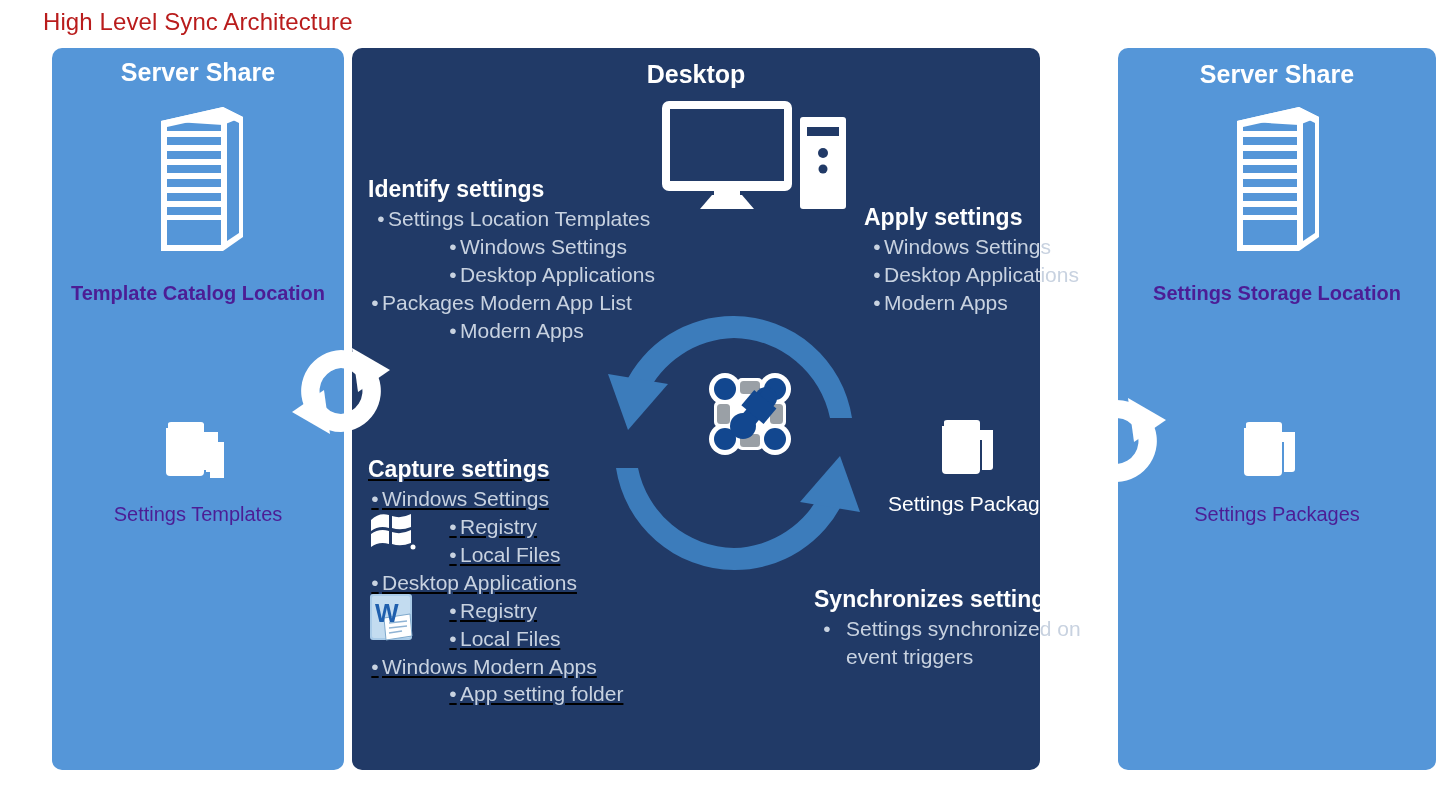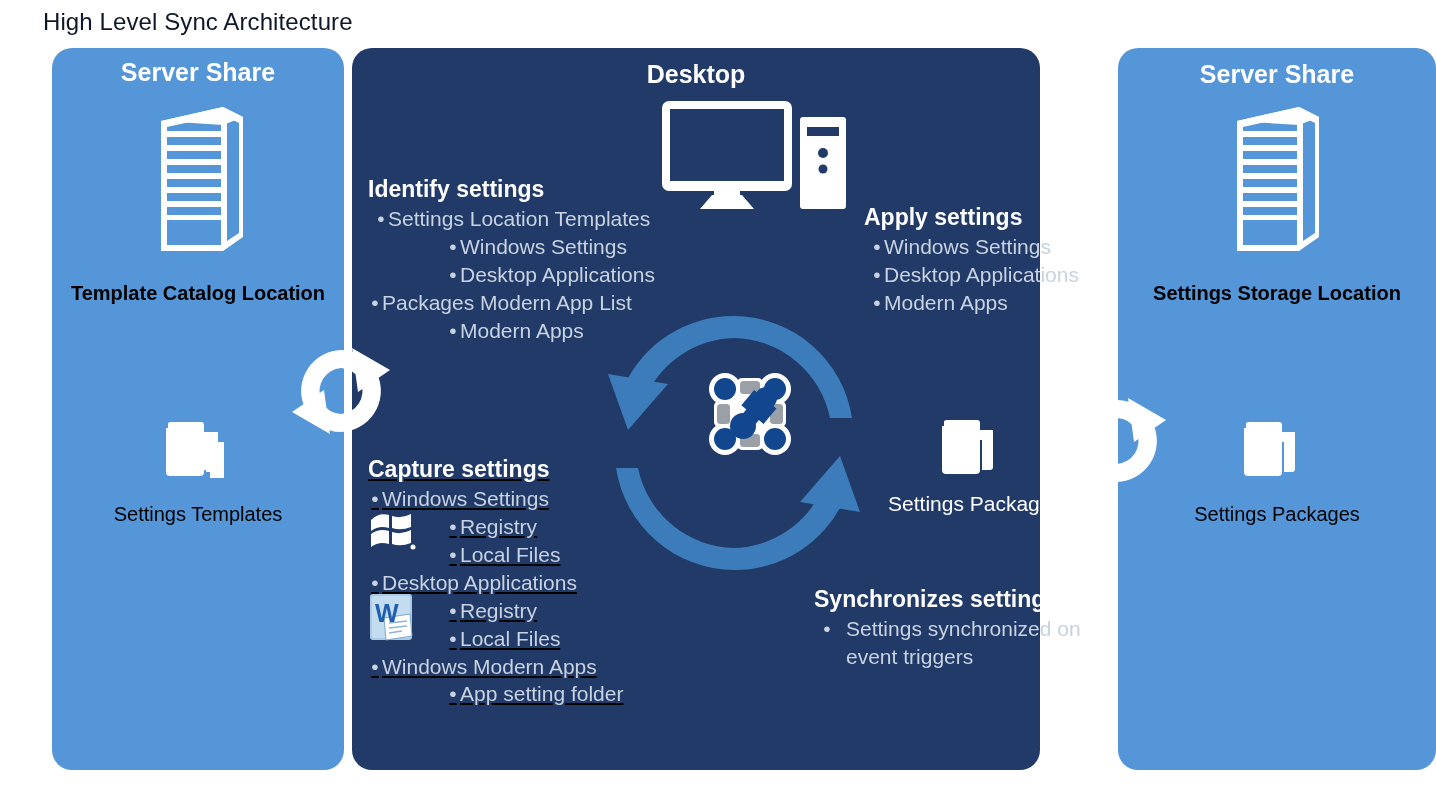--- a/index.html
+++ b/index.html
@@ -1,33 +1,33 @@
 <!DOCTYPE html>
 <html><head>
 <meta charset="utf-8">
 <style>
   html,body{margin:0;padding:0;background:#fff;}
   body{width:1436px;height:805px;position:relative;overflow:hidden;
        font-family:"Liberation Sans",sans-serif;}
 
-  .page-title{position:absolute;left:43px;top:8px;font-size:24px;color:#0f172a;
+  .page-title{position:absolute;left:43px;top:8px;font-size:24px;color:#b91c1c;
               letter-spacing:.1px;white-space:nowrap;}
 
-  .panel{position:absolute;border-radius:20px;}
+  .panel{position:absolute;border-radius:10px;}
   .panel-left{left:52px;top:48px;width:292px;height:722px;background:#5596d8;}
   .panel-center{left:352px;top:48px;width:688px;height:722px;background:#213a67;}
   .panel-right{left:1118px;top:48px;width:318px;height:722px;background:#5596d8;}
 
   .panel-head{position:absolute;width:100%;text-align:center;font-weight:bold;
               color:#fff;}
   .ph-left{top:10px;font-size:25px;}
   .ph-center{top:12px;font-size:25px;}
   .ph-right{top:12px;font-size:25px;}
 
-  .cap{position:absolute;width:100%;text-align:center;color:#000000;}
+  .cap{position:absolute;width:100%;text-align:center;color:#4c1d95;}
   .cap-bold{font-weight:bold;font-size:20px;}
   .cap-reg{font-size:20px;}
 
   
   .rack{position:absolute;}
   .rack svg{display:block;}
 
   
   .folder{position:absolute;}
 

